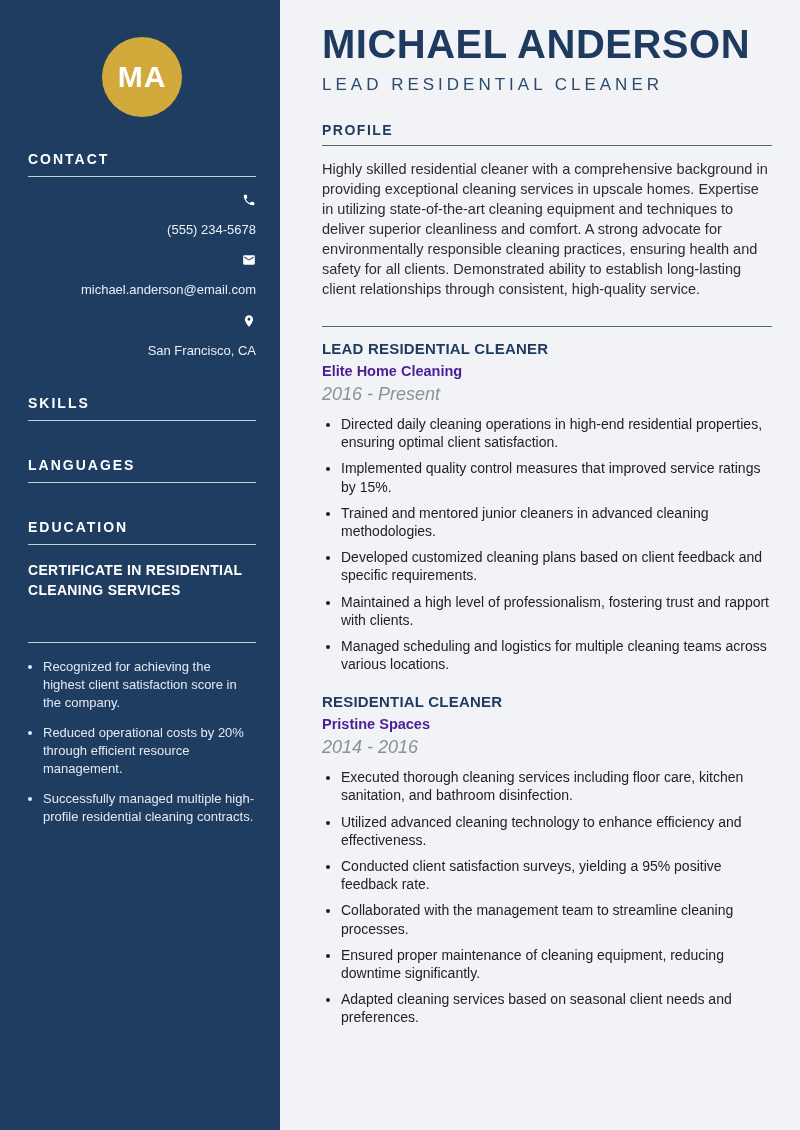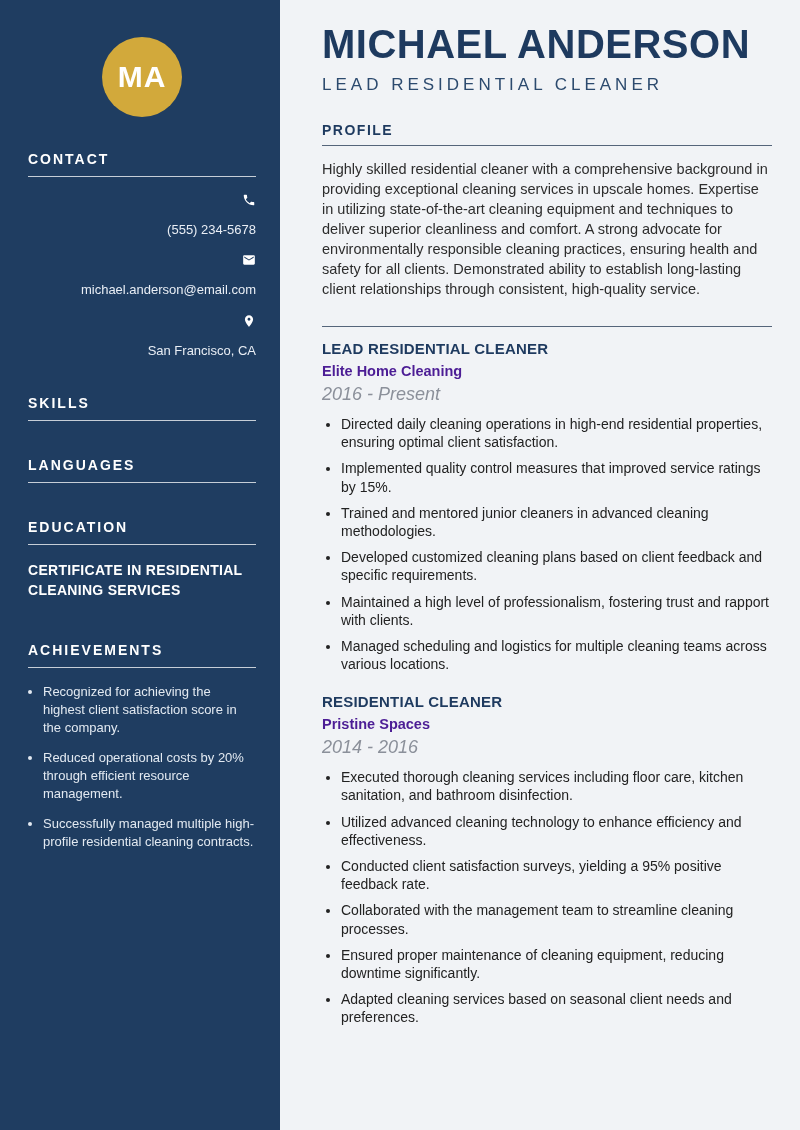--- a/index.html
+++ b/index.html
@@ -125,21 +125,20 @@
     <hr class="s-rule">
   </section>
 
   <section class="s-section">
     <h2 class="s-title">EDUCATION</h2>
     <hr class="s-rule">
     <p class="degree">CERTIFICATE IN RESIDENTIAL CLEANING SERVICES</p>
   </section>
 
   <section class="s-section achievements">
-    <h2 class="s-title">ACHIEVEMENTS</h2>
     <hr class="s-rule">
     <ul class="s-list loose">
 
     <li>Recognized for achieving the highest client satisfaction score in the company.</li>
         <li>Reduced operational costs by 20% through efficient resource management.</li>
         <li>Successfully managed multiple high-profile residential cleaning contracts.</li>
       </ul>
   </section>
 </aside>
 

